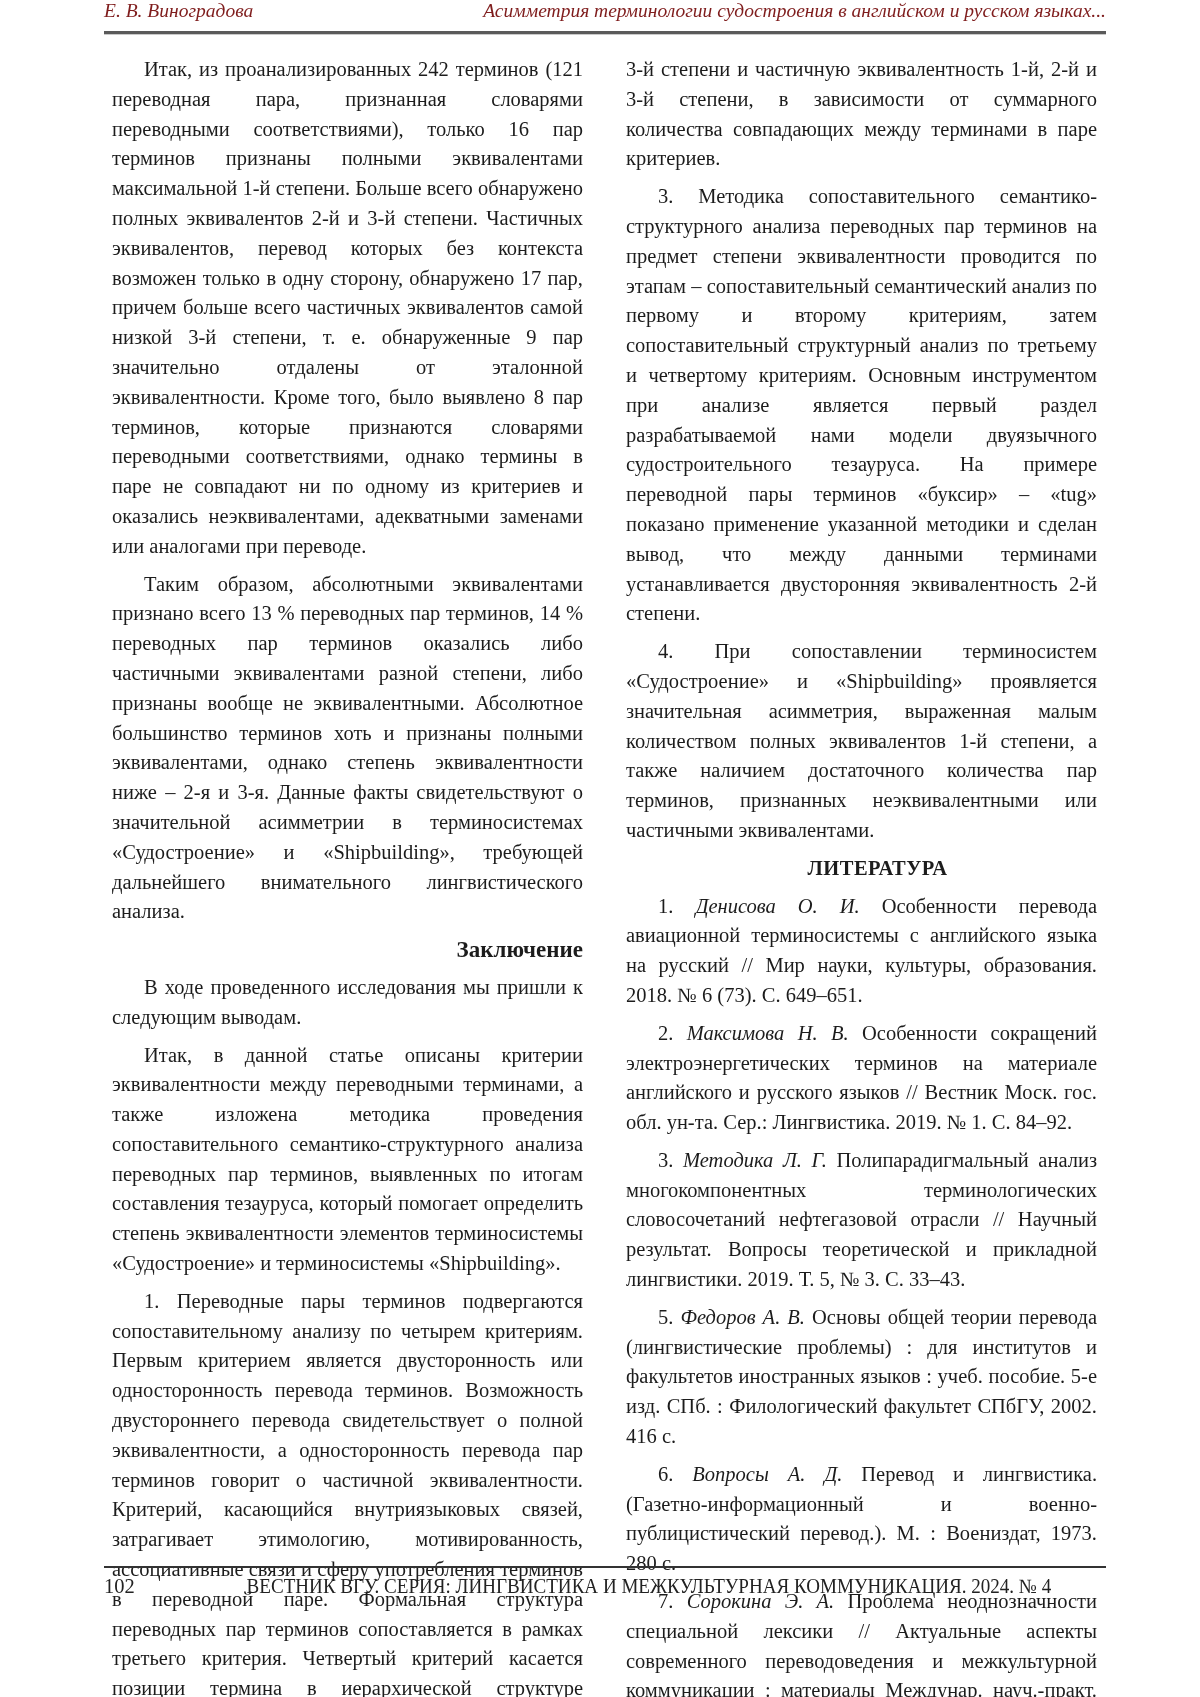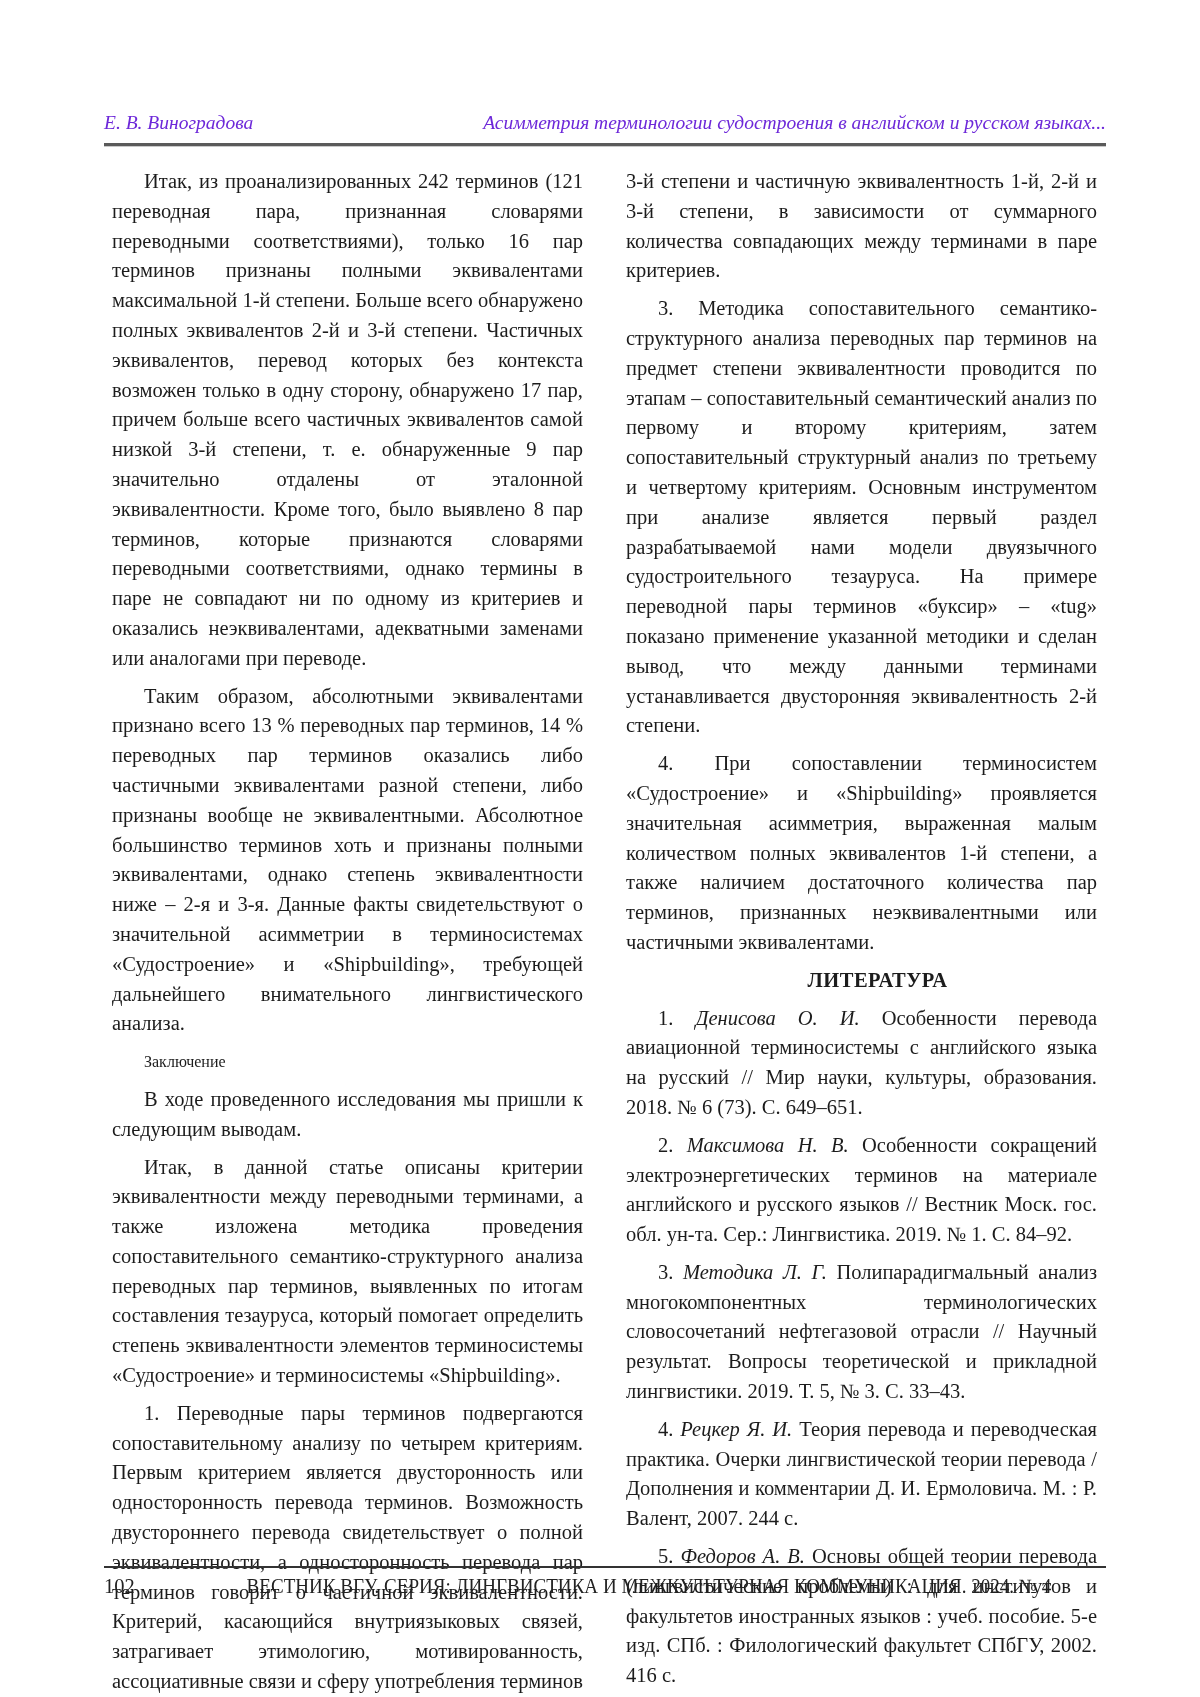--- a/index.html
+++ b/index.html
@@ -12,24 +12,23 @@
     overflow: hidden;
   }
   .page {
     position: absolute;
     left: 104px; right: 94px; top: 0;
   }
   .running-header {
     display: flex;
     justify-content: space-between;
     align-items: baseline;
-    margin-top: 112px;
     font-style: italic;
     font-size: 19.5px;
-    color: #6d28d9;
+    color: #7f1d1d;
     white-space: nowrap;
   }
   .header-rule {
     height: 3px;
     background: #5a5a5a;
     margin-top: 9px;
     box-shadow: 0 1px 0 #c9c9c9;
   }
   .columns {
     display: flex;
@@ -38,23 +37,23 @@
   }
   .col {
     width: 487px;
     font-size: 20.5px;
     line-height: 29.8px;
     text-align: justify;
   }
   .col p { margin: 8px; text-indent: 32px; }
   p.no-indent { text-indent: 0; }
   .conclusion-heading {
-    text-align: left;
-    font-weight: normal;
-    font-size: 16px;
+    text-align: right;
+    font-weight: bold;
+    font-size: 23px;
     margin: 9px 0 6px 0;
     text-indent: 0;
   }
   .literature-heading {
     text-align: center;
     font-weight: bold;
     font-size: 20.5px;
     letter-spacing: 0.5px;
     margin: 57px 0 25px 0;
     text-indent: 0;
@@ -124,25 +123,20 @@
         <span>2.</span>
         <span class="ref-author">Максимова Н. В.</span>
         <span>Особенности сокращений электроэнергетических терминов на материале английского и русского языков // Вестник Моск. гос. обл. ун-та. Сер.: Лингвистика. 2019. № 1. С. 84–92.</span>
       </p>
       <p>
         <span>3.</span>
         <span class="ref-author">Методика Л. Г.</span>
         <span>Полипарадигмальный анализ многокомпонентных терминологических словосочетаний нефтегазовой отрасли // Научный результат. Вопросы теоретической и прикладной лингвистики. 2019. Т. 5, № 3. С. 33–43.</span>
       </p>
       <p>
-        <span>4.</span>
-        <span class="ref-author">Рецкер Я. И.</span>
-        <span>Теория перевода и переводческая практика. Очерки лингвистической теории перевода / Дополнения и комментарии Д. И. Ермоловича. М. : Р. Валент, 2007. 244 с.</span>
-      </p>
-      <p>
         <span>5.</span>
         <span class="ref-author">Федоров А. В.</span>
         <span>Основы общей теории перевода (лингвистические проблемы) : для институтов и факультетов иностранных языков : учеб. пособие. 5-е изд. СПб. : Филологический факультет СПбГУ, 2002. 416 с.</span>
       </p>
       <p>
         <span>6.</span>
         <span class="ref-author">Вопросы А. Д.</span>
         <span>Перевод и лингвистика. (Газетно-информационный и военно-публицистический перевод.). М. : Воениздат, 1973. 280 с.</span>
       </p>
       <p>

